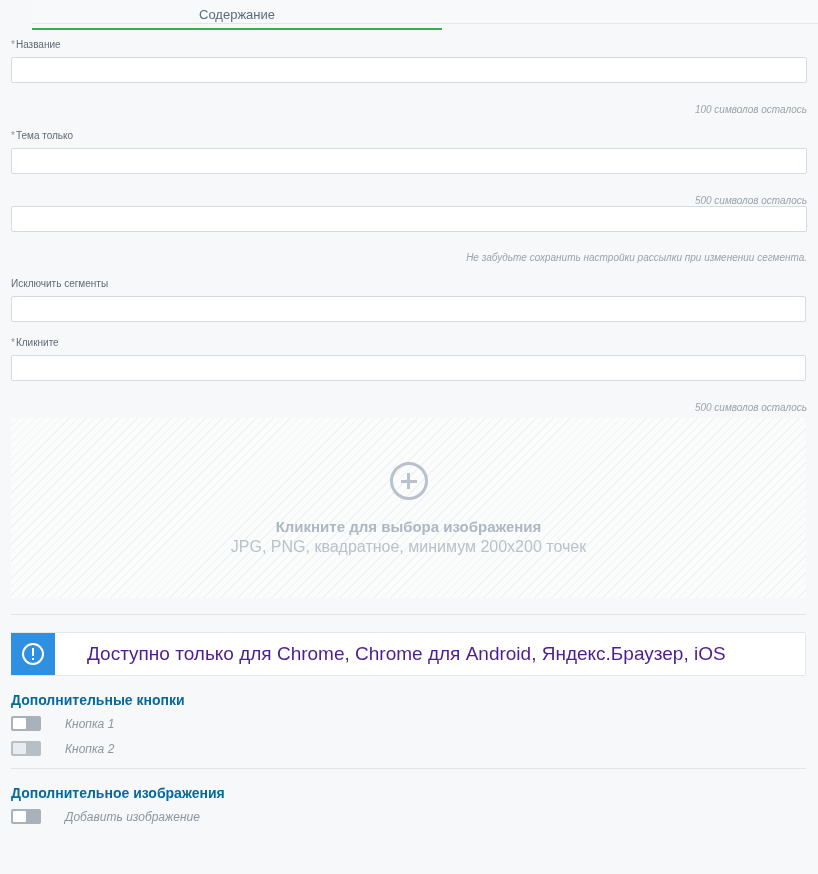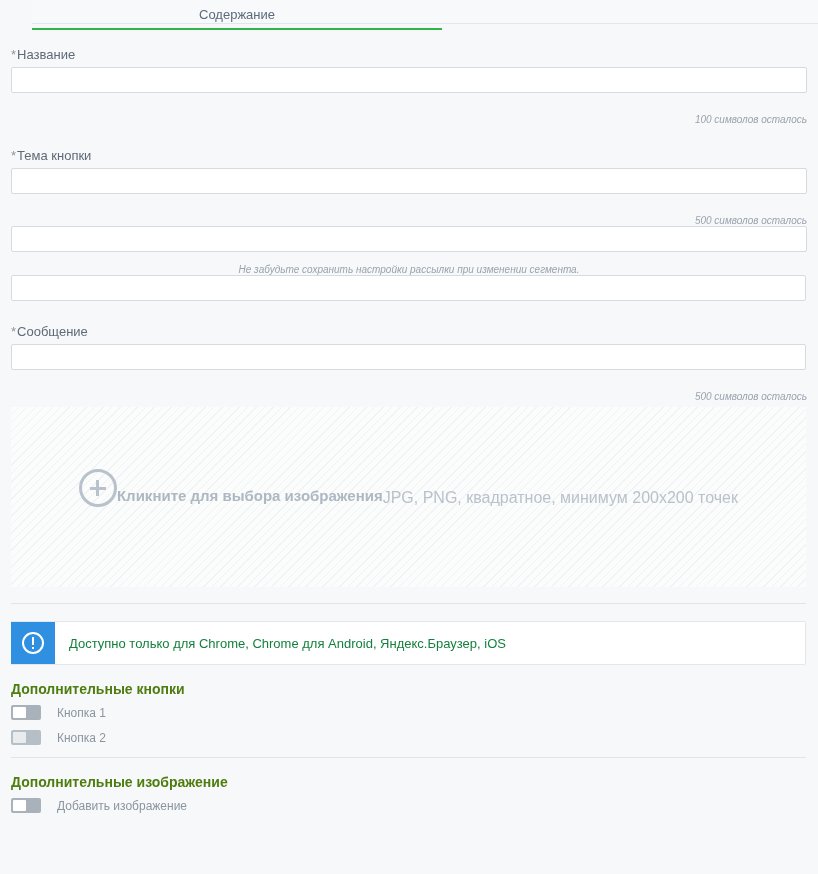--- a/index.html
+++ b/index.html
@@ -56,23 +56,23 @@
     background: #32b44a;
     z-index: 2;
   }
 
   
   .form {
     padding: 0 11px;
   }
   .field { position: relative; }
   .field-label {
-    font-size: 13px;
+    font-size: 10px;
     color: #5f6a78;
-    margin-top: 23px;
+    margin-top: 13px;
     margin-bottom: 5px;
     line-height: 15px;
   }
   .req {
     color: #8c97a3;
     margin-right: 1px;
   }
   .txtinput {
     display: block;
     width: 100%;
@@ -89,41 +89,41 @@
   .txtinput.narrow { width: 795px; }
   .hint-right {
     text-align: right;
     font-size: 10px;
     font-style: italic;
     color: #9aa3ad;
     margin-top: 21px;
     line-height: 11px;
   }
   .hint-left {
-    text-align: center;
+    text-align: right;
     font-size: 10px;
     font-style: italic;
     color: #9aa3ad;
-    margin-top: 12px;
+    margin-top: 20px;
     line-height: 11px;
   }
 
   
   .upload {
     margin-top: 5px;
     width: 795px;
     height: 180px;
     background-color: #fbfcfc;
     background-image: repeating-linear-gradient(
         135deg,
         #fbfcfc 0px, #fbfcfc 5px,
         #f0f2f4 5px, #f0f2f4 6px
     );
     display: flex;
-    flex-direction: row;
+    flex-direction: column;
     align-items: center;
     justify-content: center;
     cursor: pointer;
   }
   .plus-circle {
     width: 38px;
     height: 38px;
     border: 3px solid #b9c2cc;
     border-radius: 50%;
     position: relative;
@@ -203,30 +203,30 @@
     content: "";
     position: absolute;
     left: 50%; top: 13px;
     margin-left: -1px;
     width: 2px; height: 2px;
     background: #ffffff;
   }
   .alert-text {
     display: flex;
     align-items: center;
-    padding-left: 14px;
-    font-size: 13px;
-    color: #15803d;
+    padding-left: 32px;
+    font-size: 19px;
+    color: #4c1d95;
   }
 
   
   .section-title {
     font-size: 14px;
     font-weight: bold;
-    color: #4d7c0f;
+    color: #0369a1;
     margin-top: 16px;
     margin-bottom: 7px;
     line-height: 16px;
   }
   .toggle-row {
     display: flex;
     align-items: center;
     height: 17px;
     margin-bottom: 8px;
   }
@@ -242,24 +242,25 @@
   .toggle .knob {
     position: absolute;
     left: 2px; top: 2px;
     width: 13px; height: 11px;
     background: #ffffff;
     border-radius: 1px;
   }
   .toggle.dim { background: #b6bec6; }
   .toggle.dim .knob { background: #e9ecef; }
   .toggle-label {
-    margin-left: 16px;
+    margin-left: 24px;
     font-size: 12px;
     color: #8b95a1;
     line-height: 14px;
+    font-style: italic;
   }
   .divider2 {
     width: 795px;
     height: 1px;
     background: #e2e5e8;
     margin: 11px 0 0 0;
   }
 </style>
 </head>
 <body>
@@ -275,38 +276,39 @@
   <div class="field">
     <div class="field-label">
       <span class="req">*</span><span>Название</span>
     </div>
     <input class="txtinput" type="text" value="" placeholder="" style="">
     <div class="hint-right">100 символов осталось</div>
   </div>
 
   <div class="field">
     <div class="field-label">
-      <span class="req">*</span><span>Тема кнопки</span>
+      <span class="req">*</span><span>Тема только</span>
     </div>
     <input class="txtinput" type="text" value="" placeholder="" style="">
     <div class="hint-right">500 символов осталось</div>
   </div>
 
   <div class="field">
     <input class="txtinput" type="text" value="" placeholder="" style="">
     <div class="hint-left">Не забудьте сохранить настройки рассылки при изменении сегмента.</div>
   </div>
 
   <div class="field">
+    <div class="field-label">Исключить сегменты</div>
     <input class="txtinput narrow" type="text" value="" placeholder="" style="">
   </div>
 
   <div class="field">
     <div class="field-label">
-      <span class="req">*</span><span>Сообщение</span>
+      <span class="req">*</span><span>Кликните</span>
     </div>
     <input class="txtinput narrow" type="text" value="" placeholder="" style="">
     <div class="hint-right">500 символов осталось</div>
   </div>
 
 
   <div class="field">
     <div class="upload">
       <div class="plus-circle"></div>
       <div class="upload-title">Кликните для выбора изображения</div>
@@ -334,21 +336,21 @@
 
   <div class="toggle-row">
     <div class="toggle dim">
         <div class="knob"></div>
       </div>
     <div class="toggle-label">Кнопка 2</div>
   </div>
 
   <div class="divider2"></div>
 
-  <div class="section-title">Дополнительные изображение</div>
+  <div class="section-title">Дополнительное изображения</div>
 
   <div class="toggle-row">
     <div class="toggle">
         <div class="knob"></div>
       </div>
     <div class="toggle-label">Добавить изображение</div>
   </div>
 
 </div>
 

